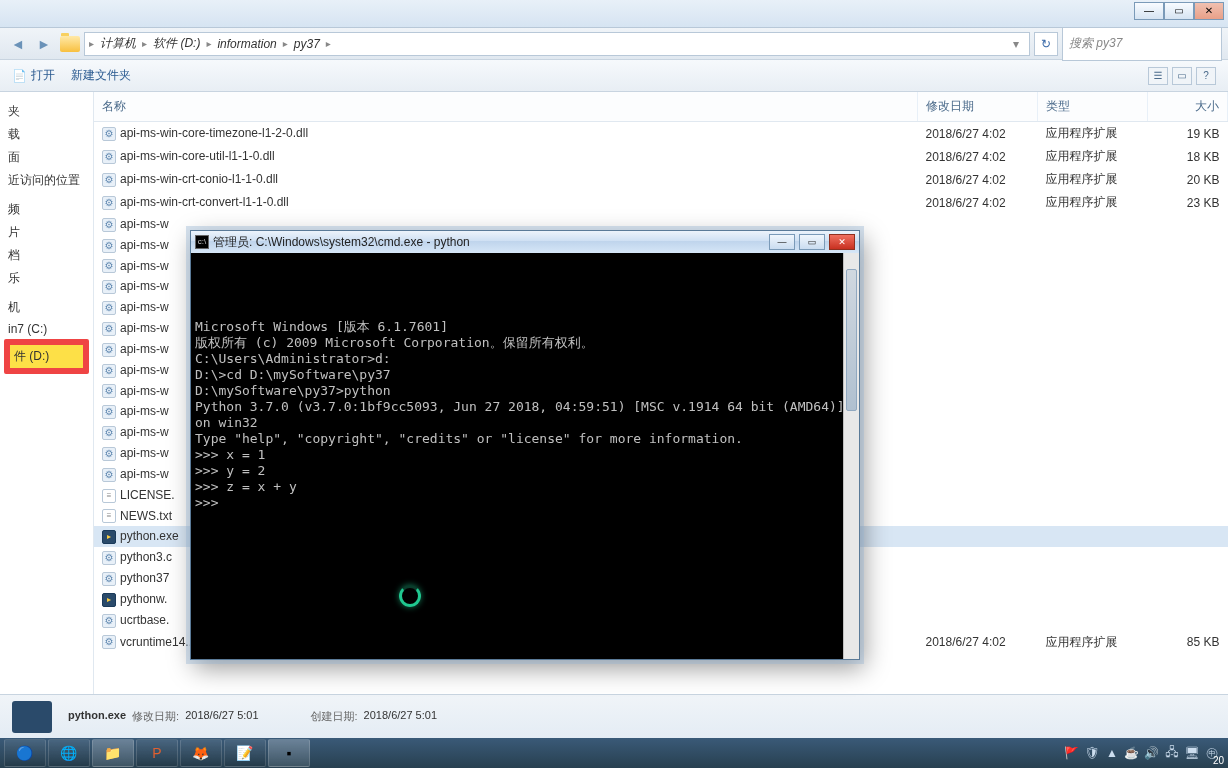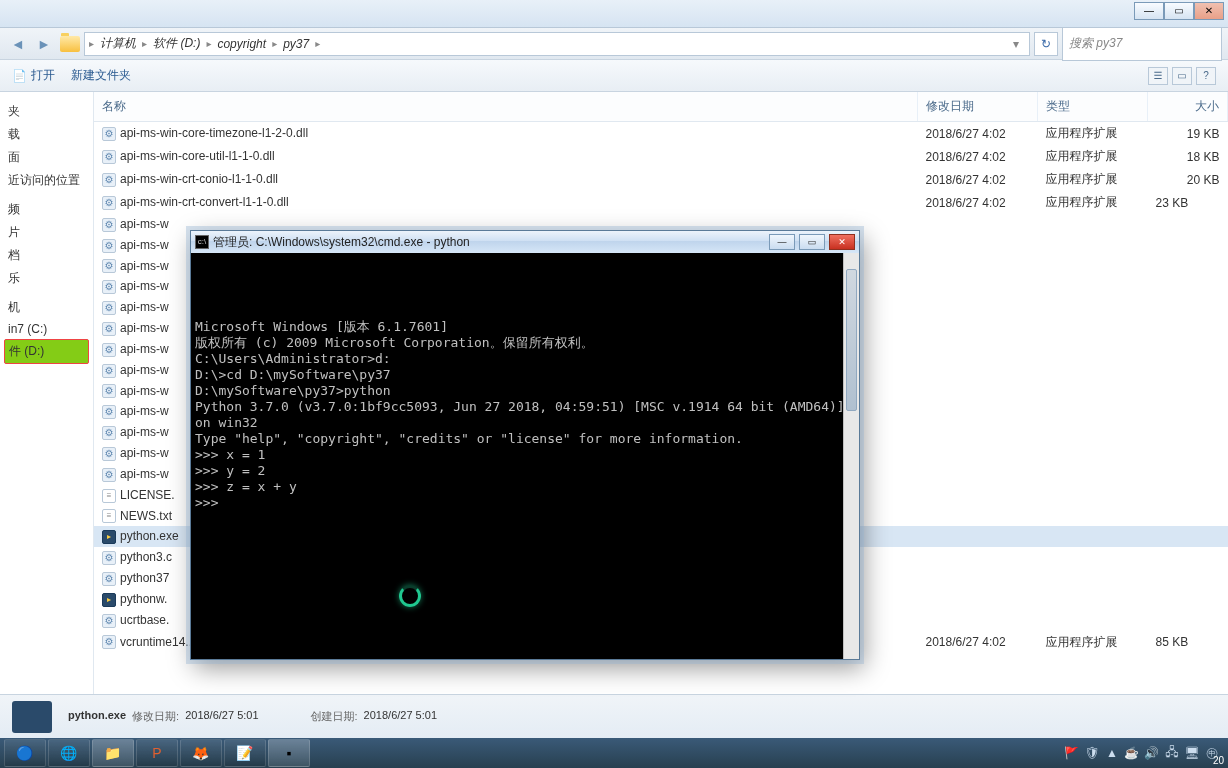--- a/index.html
+++ b/index.html
@@ -132,22 +132,22 @@
   padding: 8px 4px;
   overflow: hidden;
 }
 .navpane .navitem {
   padding: 3px 4px;
   white-space: nowrap;
   cursor: pointer;
   color: #333;
 }
 .navpane .navitem.selected {
-  background: #84cc16;
-  border: 1px solid #ef4444;
+  background: #fde047;
+  border: 6px solid #ef4444;
   border-radius: 2px;
 }
 
 
 .filelist {
   flex: 1;
   background: #fff;
   overflow-y: auto;
   position: relative;
 }
@@ -349,21 +349,21 @@
     <div class="navarrow">◄</div>
     <div class="navarrow">►</div>
   </div>
   <div class="folder-icon"></div>
   <div class="breadcrumb">
     <span class="sep">▸</span>
     <span class="crumb">计算机</span>
     <span class="sep">▸</span>
     <span class="crumb">软件 (D:)</span>
     <span class="sep">▸</span>
-    <span class="crumb">copyright</span>
+    <span class="crumb">information</span>
     <span class="sep">▸</span>
     <span class="crumb">py37</span>
     <span class="sep">▸</span>
     <span class="dropdown">▾</span>
   </div>
   <div class="refresh">↻</div>
   <div class="searchbox">
     <span>搜索 py37</span>
   </div>
 </div>
@@ -425,21 +425,21 @@
           <tr>
             <td><span class="file-icon gear"></span><span>api-ms-win-crt-conio-l1-1-0.dll</span></td>
             <td>2018/6/27 4:02</td>
             <td>应用程序扩展</td>
             <td style="text-align: right;">20 KB</td>
           </tr>
           <tr>
             <td><span class="file-icon gear"></span><span>api-ms-win-crt-convert-l1-1-0.dll</span></td>
             <td>2018/6/27 4:02</td>
             <td>应用程序扩展</td>
-            <td style="text-align: left; margin-top: 8px;">23 KB</td>
+            <td style="text-align: right; margin-top: 8px;">23 KB</td>
           </tr>
           <tr>
             <td><span class="file-icon gear"></span><span>api-ms-w</span></td>
             <td></td>
             <td></td>
             <td style="text-align: right;"></td>
           </tr>
           <tr>
             <td><span class="file-icon gear"></span><span>api-ms-w</span></td>
             <td></td>
@@ -551,21 +551,21 @@
           <tr>
             <td><span class="file-icon gear"></span><span>ucrtbase.</span></td>
             <td></td>
             <td></td>
             <td style="text-align: right;"></td>
           </tr>
           <tr>
             <td><span class="file-icon gear"></span><span>vcruntime14...dll</span></td>
             <td>2018/6/27 4:02</td>
             <td>应用程序扩展</td>
-            <td style="">85 KB</td>
+            <td style="text-align: right;">85 KB</td>
           </tr>
         </tbody>
     </table>
   </div>
 </div>
 
 <div class="statusbar">
   <div class="preview"></div>
   <div class="meta">
     <div class="row">

